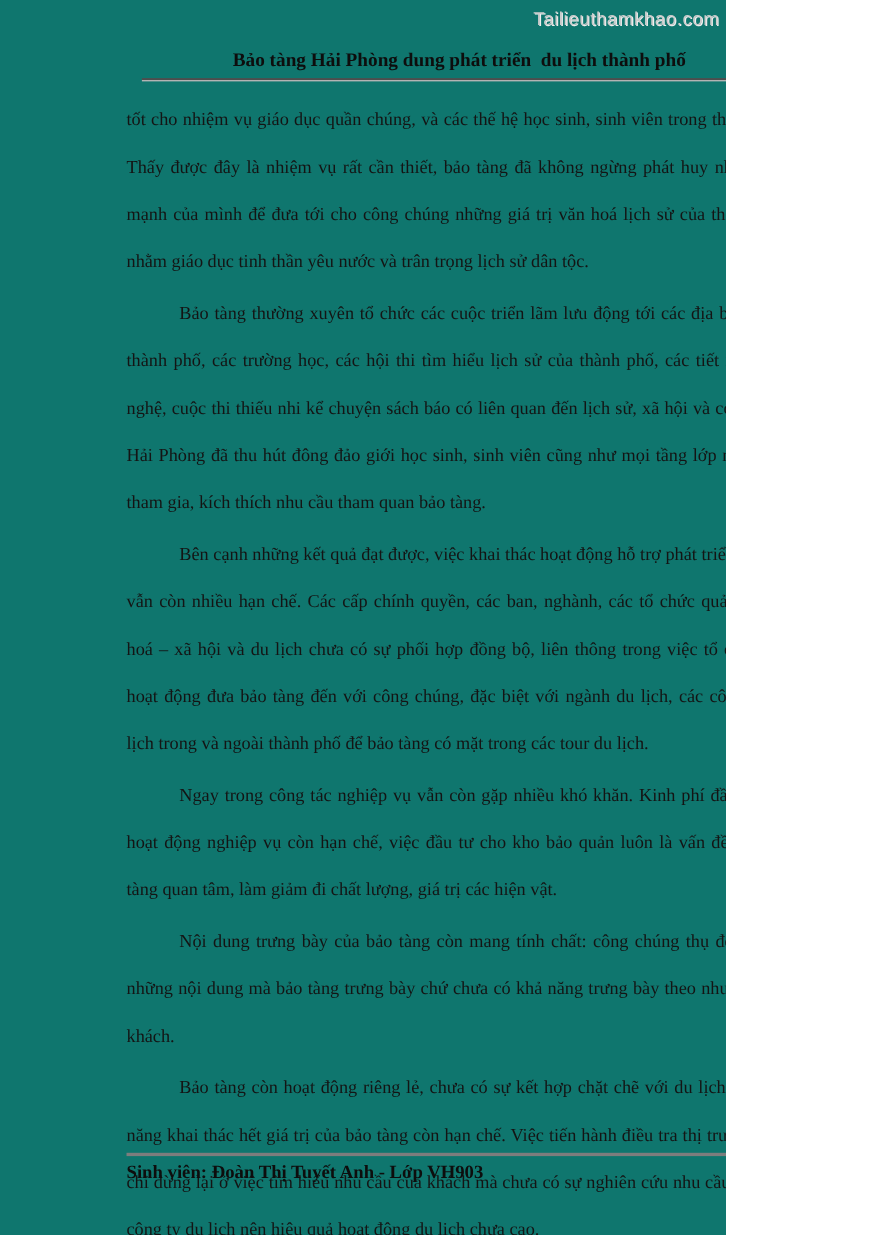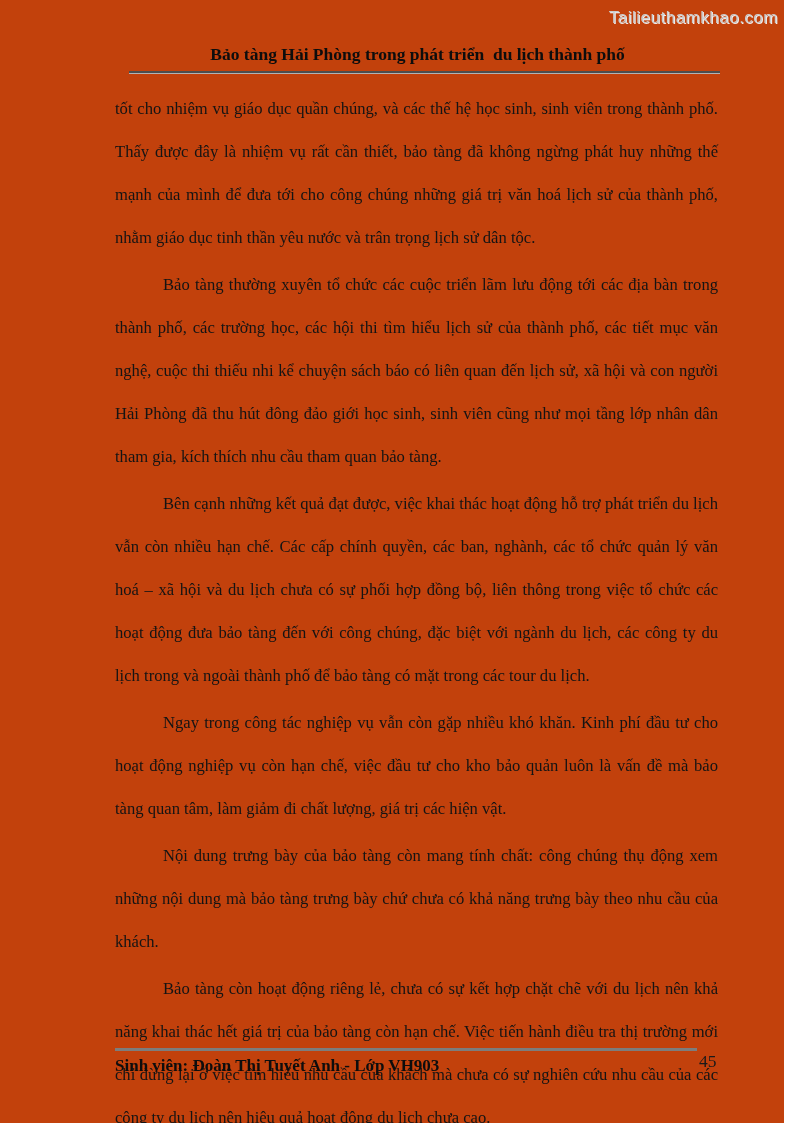--- a/index.html
+++ b/index.html
@@ -2,23 +2,23 @@
 <html><head>
 <meta charset="utf-8">
 <style>
   html, body {
     margin: 0;
     padding: 0;
     background: #ffffff;
   }
   .page {
     position: relative;
-    width: 784px;
+    width: 660px;
     height: 1123px;
-    background: #c2410c;
+    background: #0f766e;
     overflow: hidden;
     font-family: "Liberation Serif", "DejaVu Serif", serif;
     color: #111111;
   }
   .watermark {
     position: absolute;
     top: 8px;
     right: 6px;
     font-family: "Liberation Sans", "DejaVu Sans", sans-serif;
     font-size: 17px;
@@ -87,21 +87,21 @@
     color: #1a1a1a;
   }
 </style>
 </head>
 <body>
 
 <div class="page">
 
   <div class="watermark">Tailieuthamkhao.com</div>
 
-  <div class="header-title">Bảo tàng Hải Phòng trong phát triển  du lịch thành phố</div>
+  <div class="header-title">Bảo tàng Hải Phòng dung phát triển  du lịch thành phố</div>
 
   <div class="header-rule"></div>
 
   <div class="content">
     <p class="no-indent">tốt cho nhiệm vụ giáo dục quần chúng, và các thế hệ học sinh, sinh viên trong thành phố. Thấy được đây là nhiệm vụ rất cần thiết, bảo tàng đã không ngừng phát huy những thế mạnh của mình để đưa tới cho công chúng những giá trị văn hoá lịch sử của thành phố, nhằm giáo dục tinh thần yêu nước và trân trọng lịch sử dân tộc.</p>
     <p>Bảo tàng thường xuyên tổ chức các cuộc triển lãm lưu động tới các địa bàn trong thành phố, các trường học, các hội thi tìm hiểu lịch sử của thành phố, các tiết mục văn nghệ, cuộc thi thiếu nhi kể chuyện sách báo có liên quan đến lịch sử, xã hội và con người Hải Phòng đã thu hút đông đảo giới học sinh, sinh viên cũng như mọi tầng lớp nhân dân tham gia, kích thích nhu cầu tham quan bảo tàng.</p>
     <p>Bên cạnh những kết quả đạt được, việc khai thác hoạt động hỗ trợ phát triển du lịch vẫn còn nhiều hạn chế. Các cấp chính quyền, các ban, nghành, các tổ chức quản lý văn hoá – xã hội và du lịch chưa có sự phối hợp đồng bộ, liên thông trong việc tổ chức các hoạt động đưa bảo tàng đến với công chúng, đặc biệt với ngành du lịch, các công ty du lịch trong và ngoài thành phố để bảo tàng có mặt trong các tour du lịch.</p>
     <p>Ngay trong công tác nghiệp vụ vẫn còn gặp nhiều khó khăn. Kinh phí đầu tư cho hoạt động nghiệp vụ còn hạn chế, việc đầu tư cho kho bảo quản luôn là vấn đề mà bảo tàng quan tâm, làm giảm đi chất lượng, giá trị các hiện vật.</p>
     <p>Nội dung trưng bày của bảo tàng còn mang tính chất: công chúng thụ động xem những nội dung mà bảo tàng trưng bày chứ chưa có khả năng trưng bày theo nhu cầu của khách.</p>
     <p>Bảo tàng còn hoạt động riêng lẻ, chưa có sự kết hợp chặt chẽ với du lịch nên khả năng khai thác hết giá trị của bảo tàng còn hạn chế. Việc tiến hành điều tra thị trường mới chỉ dừng lại ở việc tìm hiểu nhu cầu của khách mà chưa có sự nghiên cứu nhu cầu của các công ty du lịch nên hiệu quả hoạt động du lịch chưa cao.</p>

